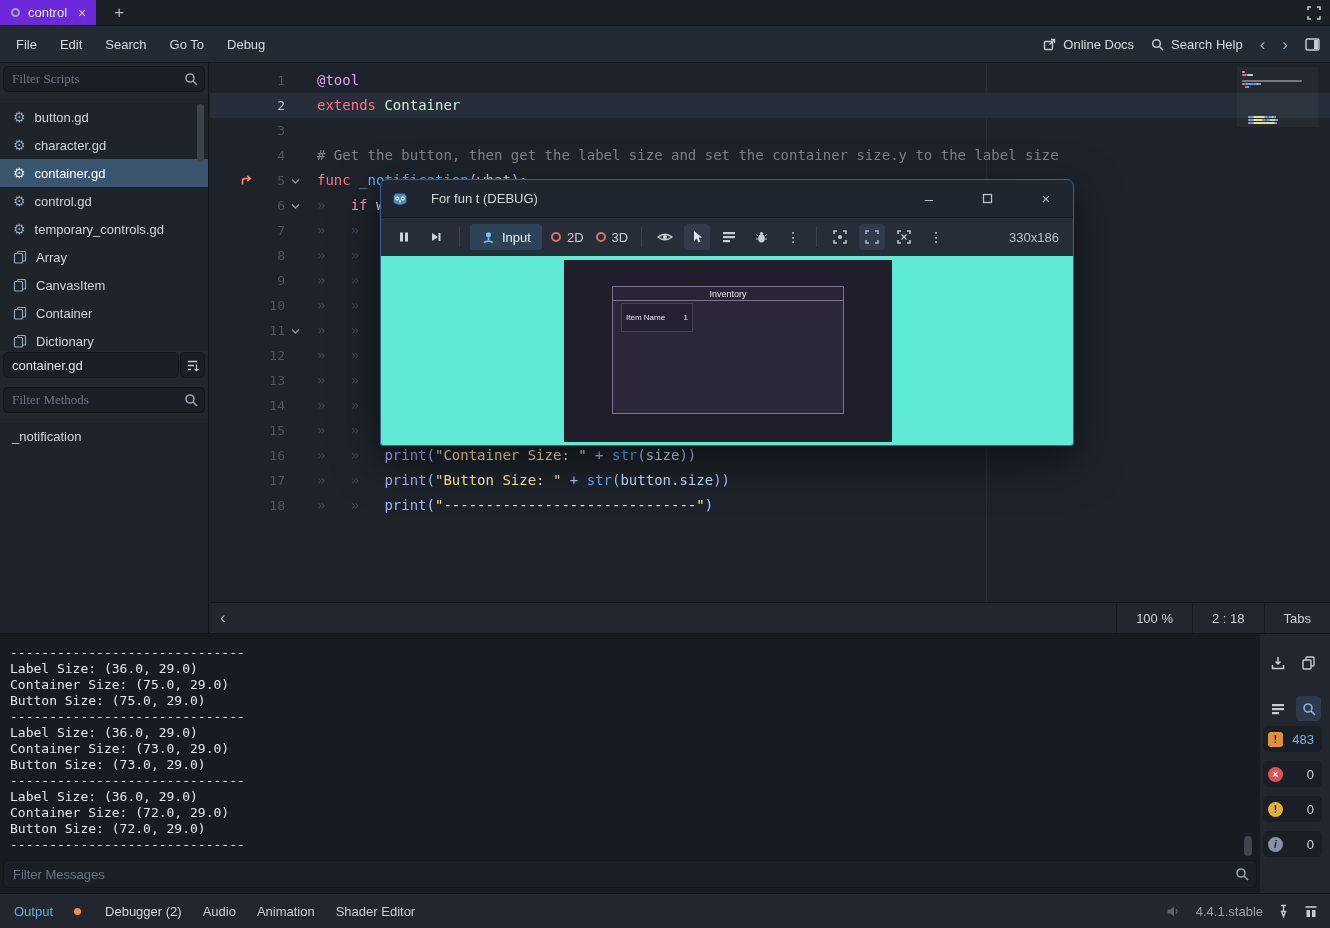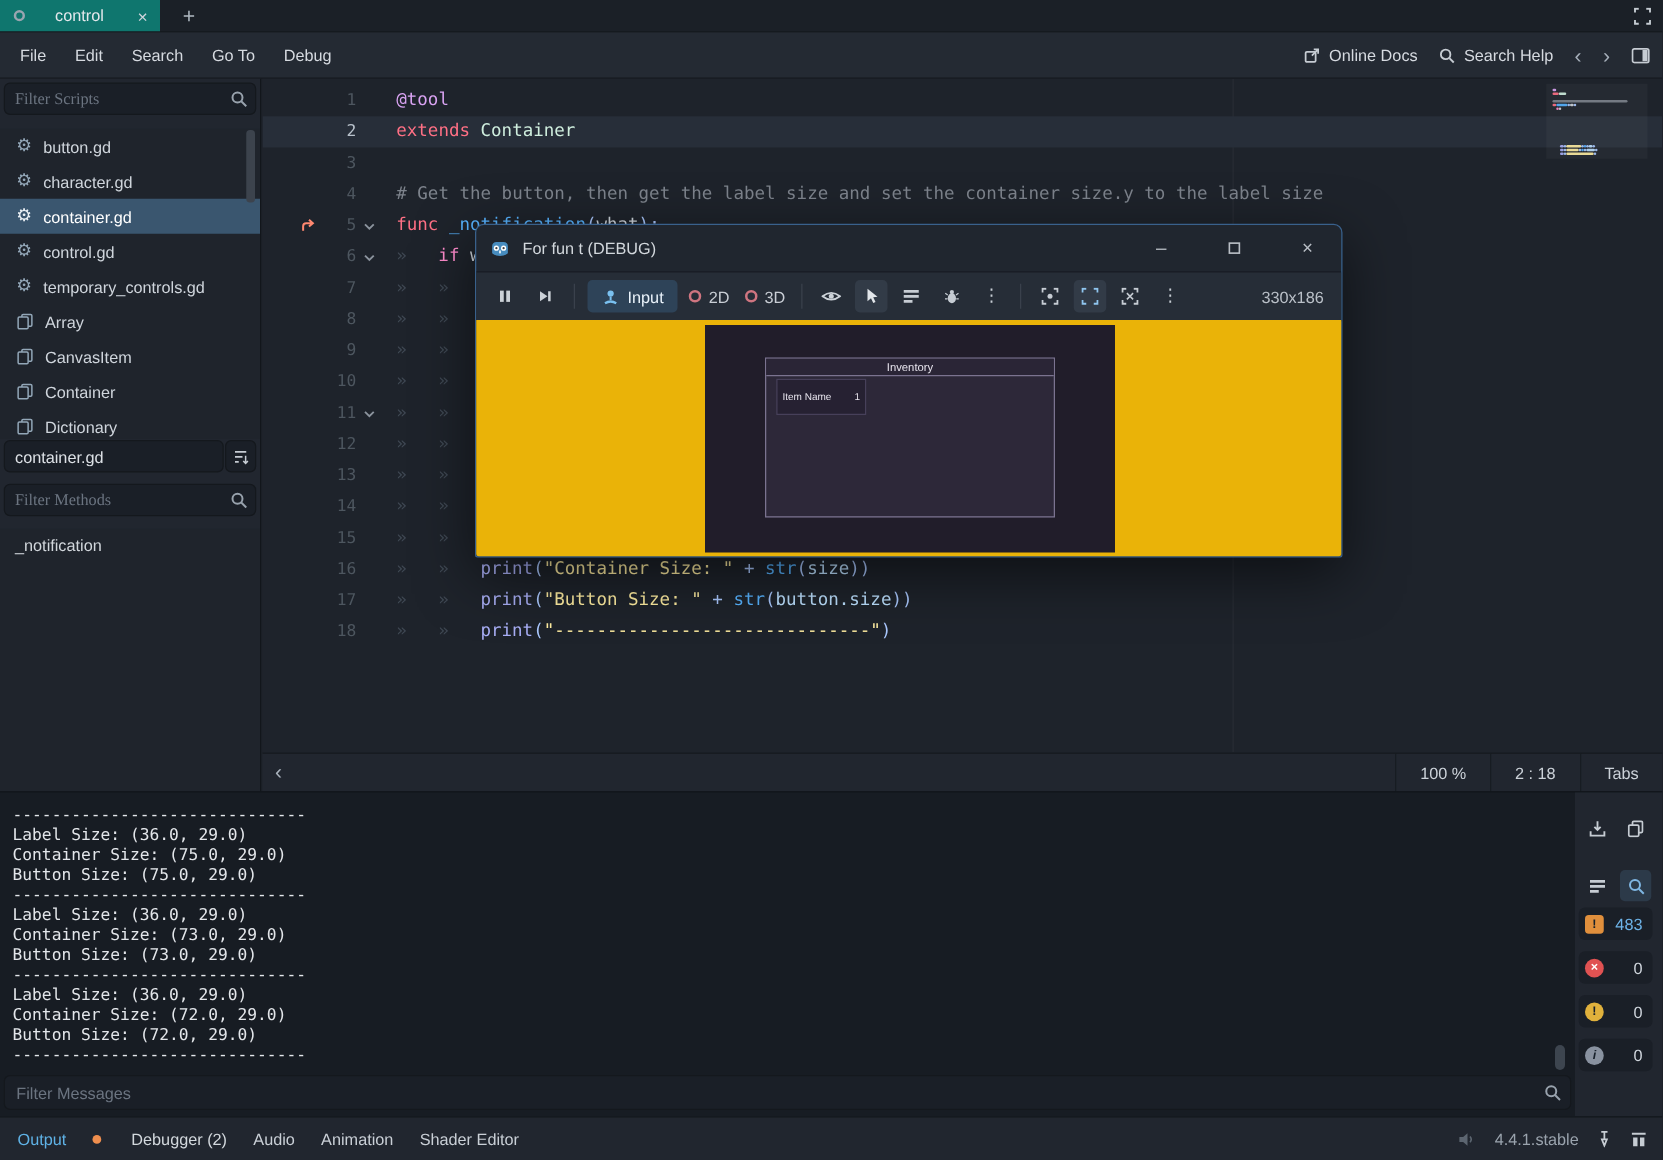--- a/index.html
+++ b/index.html
@@ -1,20 +1,20 @@
 <!DOCTYPE html>
 <html><head>
 <meta charset="utf-8">
 <style>
   html,body{margin:0;padding:0}
   body{width:1330px;height:928px;overflow:hidden;background:#1e232b;font-family:"Liberation Sans",sans-serif;font-size:13px;color:#cfd5dc;position:relative;-webkit-font-smoothing:antialiased}
   svg{display:block}
   
   .tabbar{position:absolute;left:0;top:0;right:0;height:26px;background:#1b2027;border-bottom:1px solid #14181e;display:flex;align-items:center;box-sizing:border-box}
-  .tab{height:25px;display:flex;align-items:center;gap:24px;padding:0 10px 0 11px;background:#0f766e;color:#e4e8ec}
+  .tab{height:25px;display:flex;align-items:center;gap:8px;padding:0 10px 0 11px;background:#6d28d9;color:#e4e8ec}
   .ring{width:9px;height:9px;border:2px solid #9aa5b0;border-radius:50%;box-sizing:border-box}
   .tab .x{color:#cfd5dc;font-size:14px;margin-left:3px}
   .addtab{margin-left:18px;color:#aeb7c0;font-size:17px;line-height:1}
   .tb-right{margin-left:auto;margin-right:9px}
   
   .menubar{position:absolute;top:26px;left:0;right:0;height:37px;background:#242a33;border-bottom:1px solid #14181e;display:flex;align-items:center;gap:19px;padding-left:14px;box-sizing:border-box}
   .mitem{color:#d6dae0;padding:3px 2px}
   .mb-right{margin-left:auto;display:flex;align-items:center;gap:17px;padding-right:10px}
   .mbtn{display:flex;gap:7px;align-items:center;color:#d6dae0}
   .chev{font-size:17px;color:#a6afba;line-height:1}
@@ -76,34 +76,34 @@
   
   .statusbar{position:absolute;left:0;right:0;bottom:0;height:35px;background:#21262f;border-top:1px solid #12161b;display:flex;align-items:center;gap:21px;padding-left:14px;box-sizing:border-box}
   .sb-output{color:#5fb2e6}
   .sb-deb{display:flex;align-items:center;gap:24px;color:#d3d8dd}
   .dot{width:7px;height:7px;border-radius:50%;background:#ef8e4e}
   .sb-item{color:#c9cfd6}
   .sb-right{margin-left:auto;display:flex;align-items:center;gap:15px;padding-right:12px}
   .ver{color:#9aa3ad}
   
   .debugwin{position:absolute;left:380px;top:179px;width:694px;height:267px;background:#20262f;border:1px solid #39618c;border-radius:7px 7px 2px 2px;box-shadow:0 14px 46px rgba(0,0,0,.55);z-index:50;box-sizing:border-box}
-  .dw-title{height:37px;display:flex;align-items:center;gap:9px;padding-left:10px;border-bottom:1px solid #141820;border-radius:7px 7px 0 0;position:relative}
+  .dw-title{height:37px;display:flex;align-items:center;gap:22px;padding-left:10px;border-bottom:1px solid #141820;border-radius:7px 7px 0 0;position:relative}
   .dw-title .ttl{color:#d3d8dd}
   .dw-ctrl{position:absolute;top:0;height:37px;width:36px;display:flex;align-items:center;justify-content:center;color:#b9bfc6;font-size:15px}
   .dw-min{left:530}.dw-max{left:588}.dw-close{left:647}
   .dw-min{left:530px}.dw-max{left:588px}.dw-close{left:647px}
   .dw-toolbar{height:39px;background:#262d37;display:flex;align-items:center;gap:6px;padding-left:10px;border-bottom:1px solid #141820;box-sizing:border-box}
   .tbtn{height:26px;min-width:26px;display:flex;align-items:center;justify-content:center;border-radius:4px;color:#c9ced5;gap:6px;padding:0 3px;box-sizing:border-box}
   .tbtn.on{background:#323b47}
   .tbtn.input-btn{background:#2e4358;padding:12px 11px;color:#eaf3fb}
   .tsep{width:1px;height:20px;background:#3a414c;margin:0 4px}
   .cam-ring{width:10px;height:10px;border:2px solid #cf7580;border-radius:50%;box-sizing:border-box}
   .vdots{font-family:"DejaVu Sans",sans-serif;font-size:14px;color:#c6ccd3;line-height:1}
   .dw-size{margin-left:auto;margin-right:14px;color:#bac0c8}
-  .dw-view{position:absolute;left:0;right:0;top:76px;bottom:0;background:#eab308;border-radius:0 0 2px 2px;overflow:hidden}
+  .dw-view{position:absolute;left:0;right:0;top:76px;bottom:0;background:#5eead4;border-radius:0 0 2px 2px;overflow:hidden}
   .game{position:absolute;left:183px;top:4px;width:328px;height:182px;background:#211d2a}
   .inv{position:absolute;left:48px;top:26px;width:232px;height:128px;background:#2d2839;border:1px solid #7b7390;box-sizing:border-box}
   .inv-h{height:13px;border-bottom:1px solid #7b7390;display:flex;align-items:center;justify-content:center;font-size:9px;color:#e6e3ec;background:#2a2536}
   .item{position:absolute;left:8px;top:16px;width:72px;height:29px;background:#262132;border:1px solid #47405a;box-sizing:border-box;display:flex;align-items:center;justify-content:space-between;padding:0 4px;font-size:8px;color:#e6e3ec}
 </style>
 </head>
 <body>
 
 <div class="tabbar">
   <div class="tab">

